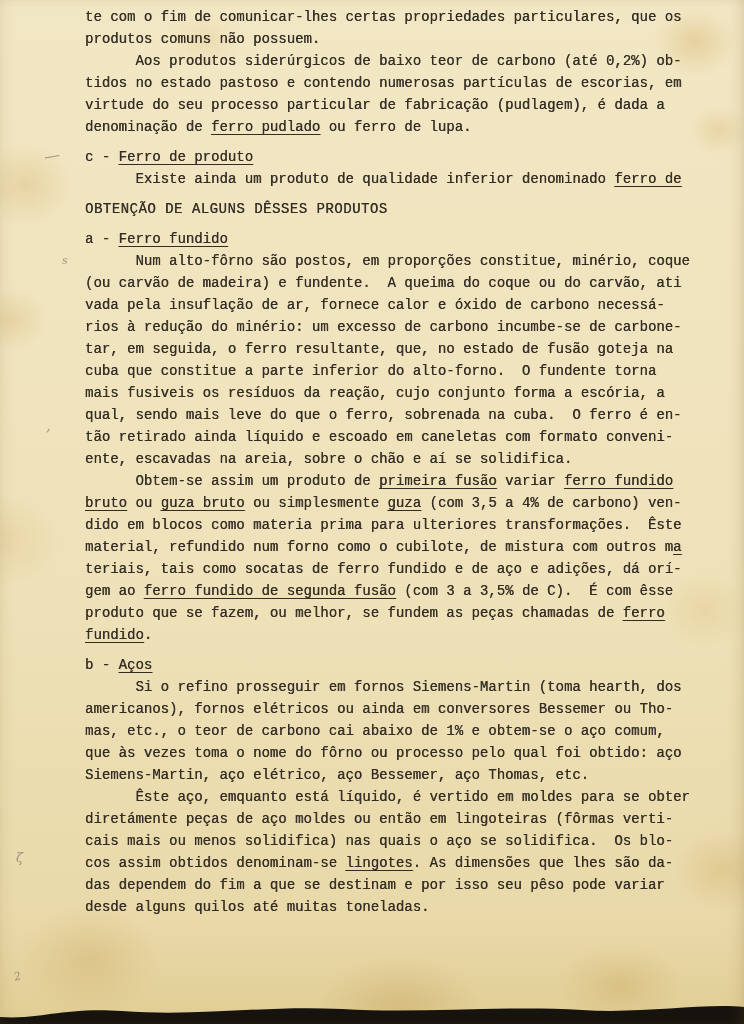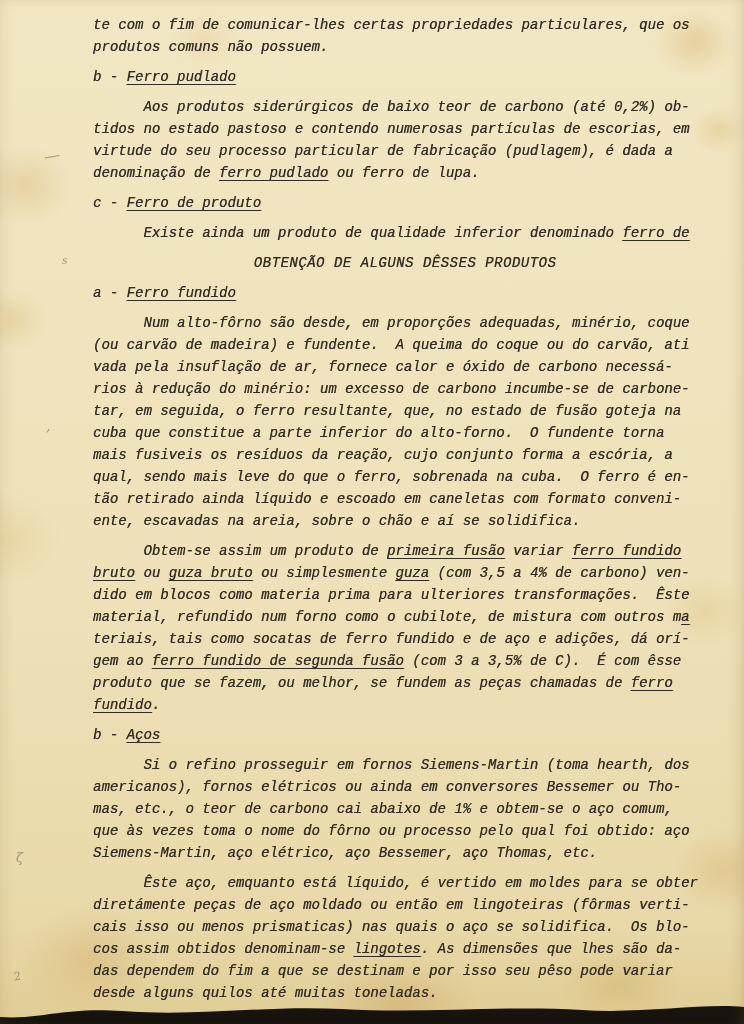--- a/index.html
+++ b/index.html
@@ -29,61 +29,58 @@
     box-shadow: inset -8px 0 18px -10px rgba(120,90,40,.35),
                 inset 8px 0 18px -12px rgba(120,90,40,.25);
   }
   .doc{
     position:absolute;left:85px;top:6px;width:640px;
     font-size:14px;line-height:22px;color:#322c24;
     text-shadow:.35px 0 0 rgba(50,44,36,.75);
   }
   .line{white-space:pre;}
   .u{text-decoration:underline;text-underline-offset:3px;text-decoration-thickness:1.3px;}
-  .block{margin:8px;font-style:italic;}
+  .block{margin:0;}
   .section-heading{margin-top:8px;}
-  .heading-center{margin-top:8px;text-align:center;letter-spacing:.5px;}
+  .heading-center{margin-top:8px;letter-spacing:.5px;}
   .pencil{
     position:absolute;color:rgba(105,98,86,.6);
     font-family:"DejaVu Serif",serif;font-style:italic;pointer-events:none;
   }
   .bottom-edge{position:absolute;left:0;bottom:0;display:block;}
 </style>
 </head>
 <body>
 
 <div class="paper">
   <div class="doc">
       <div class="block paragraph">
         <div class="line"><span>te com o fim de comunicar-lhes certas propriedades particulares, que os</span></div>
         <div class="line"><span>produtos comuns não possuem.</span></div>
-      </div>
-      <div class="block section-heading">
-        <div class="line"><span>b - </span><span class="u">Ferro pudlado</span></div>
       </div>
       <div class="block paragraph">
         <div class="line"><span>      Aos produtos siderúrgicos de baixo teor de carbono (até 0,2%) ob-</span></div>
         <div class="line"><span>tidos no estado pastoso e contendo numerosas partículas de escorias, em</span></div>
         <div class="line"><span>virtude do seu processo particular de fabricação (pudlagem), é dada a</span></div>
         <div class="line"><span>denominação de </span><span class="u">ferro pudlado</span><span> ou ferro de lupa.</span></div>
       </div>
       <div class="block section-heading">
         <div class="line"><span>c - </span><span class="u">Ferro de produto</span></div>
       </div>
       <div class="block paragraph">
         <div class="line"><span>      Existe ainda um produto de qualidade inferior denominado </span><span class="u">ferro de</span></div>
       </div>
       <div class="block heading-center">
         <div class="line"><span>OBTENÇÃO DE ALGUNS DÊSSES PRODUTOS</span></div>
       </div>
       <div class="block section-heading">
         <div class="line"><span>a - </span><span class="u">Ferro fundido</span></div>
       </div>
       <div class="block paragraph">
-        <div class="line"><span>      Num alto-fôrno são desde, em proporções adequadas, minério, coque</span></div>
+        <div class="line"><span>      Num alto-fôrno são postos, em proporções constitue, minério, coque</span></div>
         <div class="line"><span>(ou carvão de madeira) e fundente.  A queima do coque ou do carvão, ati</span></div>
         <div class="line"><span>vada pela insuflação de ar, fornece calor e óxido de carbono necessá-</span></div>
         <div class="line"><span>rios à redução do minério: um excesso de carbono incumbe-se de carbone-</span></div>
         <div class="line"><span>tar, em seguida, o ferro resultante, que, no estado de fusão goteja na</span></div>
         <div class="line"><span>cuba que constitue a parte inferior do alto-forno.  O fundente torna</span></div>
         <div class="line"><span>mais fusiveis os resíduos da reação, cujo conjunto forma a escória, a</span></div>
         <div class="line"><span>qual, sendo mais leve do que o ferro, sobrenada na cuba.  O ferro é en-</span></div>
         <div class="line"><span>tão retirado ainda líquido e escoado em caneletas com formato conveni-</span></div>
         <div class="line"><span>ente, escavadas na areia, sobre o chão e aí se solidifica.</span></div>
       </div>
@@ -102,22 +99,22 @@
       </div>
       <div class="block paragraph">
         <div class="line"><span>      Si o refino prosseguir em fornos Siemens-Martin (toma hearth, dos</span></div>
         <div class="line"><span>americanos), fornos elétricos ou ainda em conversores Bessemer ou Tho-</span></div>
         <div class="line"><span>mas, etc., o teor de carbono cai abaixo de 1% e obtem-se o aço comum,</span></div>
         <div class="line"><span>que às vezes toma o nome do fôrno ou processo pelo qual foi obtido: aço</span></div>
         <div class="line"><span>Siemens-Martin, aço elétrico, aço Bessemer, aço Thomas, etc.</span></div>
       </div>
       <div class="block paragraph">
         <div class="line"><span>      Êste aço, emquanto está líquido, é vertido em moldes para se obter</span></div>
-        <div class="line"><span>diretámente peças de aço moldado ou então em lingoteiras (fôrmas verti-</span></div>
-        <div class="line"><span>cais isso ou menos prismaticas) nas quais o aço se solidifica.  Os blo-</span></div>
+        <div class="line"><span>diretámente peças de aço moldes ou então em lingoteiras (fôrmas verti-</span></div>
+        <div class="line"><span>cais mais ou menos solidifica) nas quais o aço se solidifica.  Os blo-</span></div>
         <div class="line"><span>cos assim obtidos denominam-se </span><span class="u">lingotes</span><span>. As dimensões que lhes são da-</span></div>
         <div class="line"><span>das dependem do fim a que se destinam e por isso seu pêso pode variar</span></div>
         <div class="line"><span>desde alguns quilos até muitas toneladas.</span></div>
       </div>
     </div>
 
   <svg class="bottom-edge" width="744" height="30" viewBox="0 0 744 30" aria-hidden="true">
     <path d="M0,30 L0,23 C40,26 62,13 122,17 C200,23 262,11 342,15 C422,20 502,11 582,16 C642,20 702,9 744,13 L744,30 Z" fill="#17140f"></path>
   </svg>
 <span class="pencil" style="left: 44px; top: 146px; font-size: 16px; transform: rotate(-10deg);">—</span>

